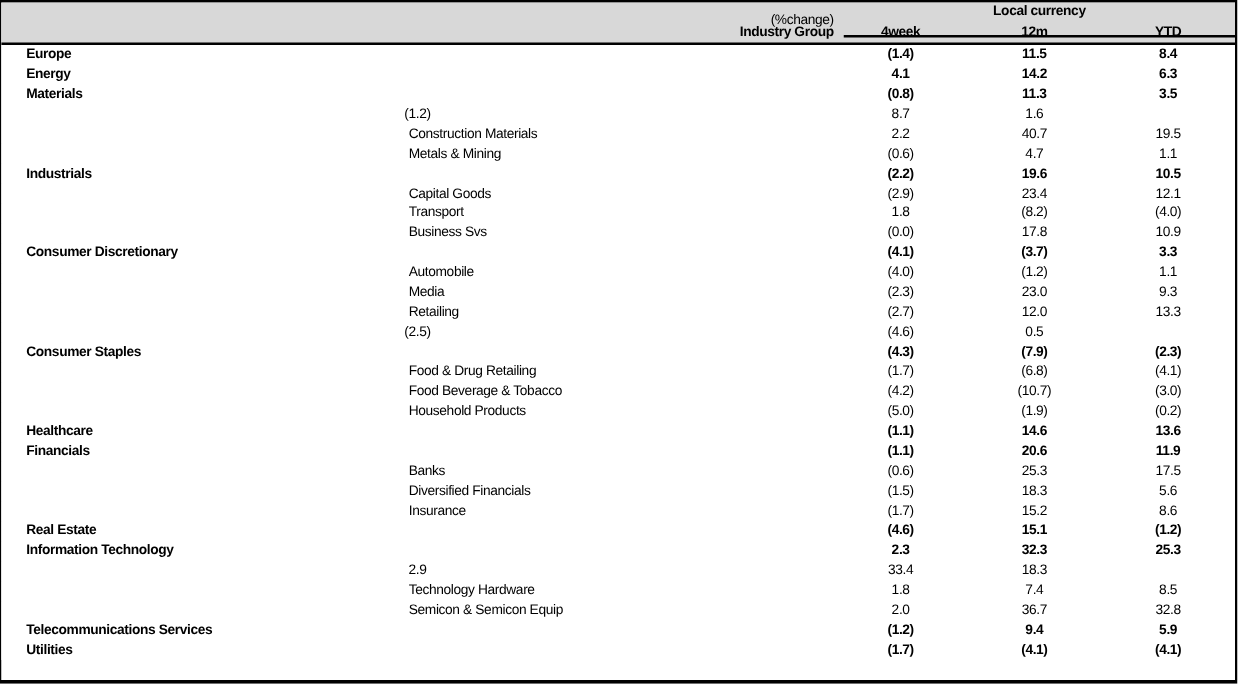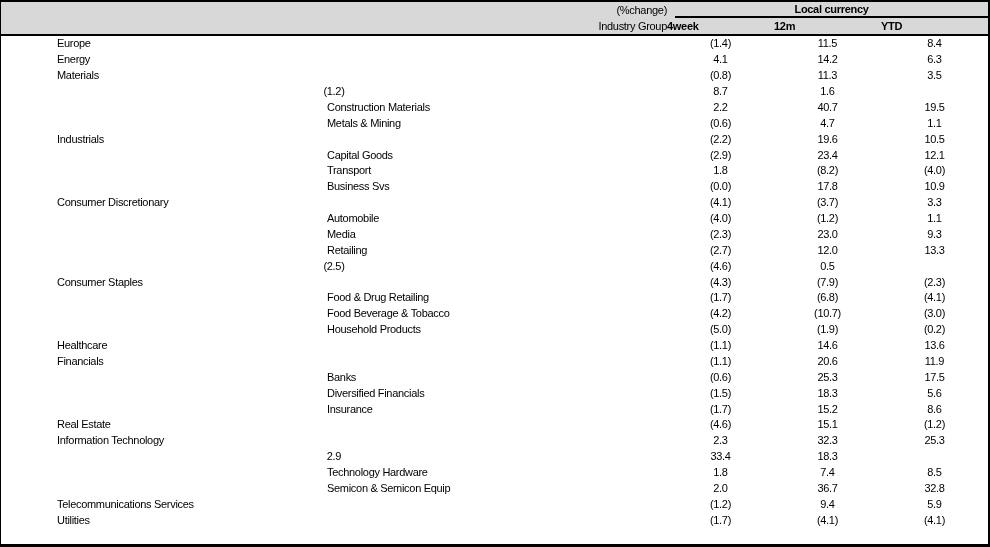--- a/index.html
+++ b/index.html
@@ -37,28 +37,28 @@
   }
   .thead .grid-row { height: 16px; }
   .hcell { line-height: 15px; white-space: nowrap; }
   .hcell.left { padding-left: 16px; text-align: right; }
   .currency-span {
     grid-column: 2 / 5;
     text-align: center;
     font-weight: bold;
     border-bottom: 2px solid var(--border, #000);
     margin-left: 8px;
-    height: 16px;
+    height: 28px;
     line-height: 14px;
   }
   .col-head {
-    text-align: left;
+    text-align: center;
     font-weight: bold;
   }
-  .bold { font-weight: normal; margin-left: 36px; }
+  .bold { font-weight: bold; }
   .tbody .grid-row {
     height: 15.875px;
     background: var(--row-bg, #fff);
   }
   .label {
     white-space: nowrap;
     overflow: hidden;
     line-height: 15px;
   }
   .label.parent { padding-left: 20px; }

